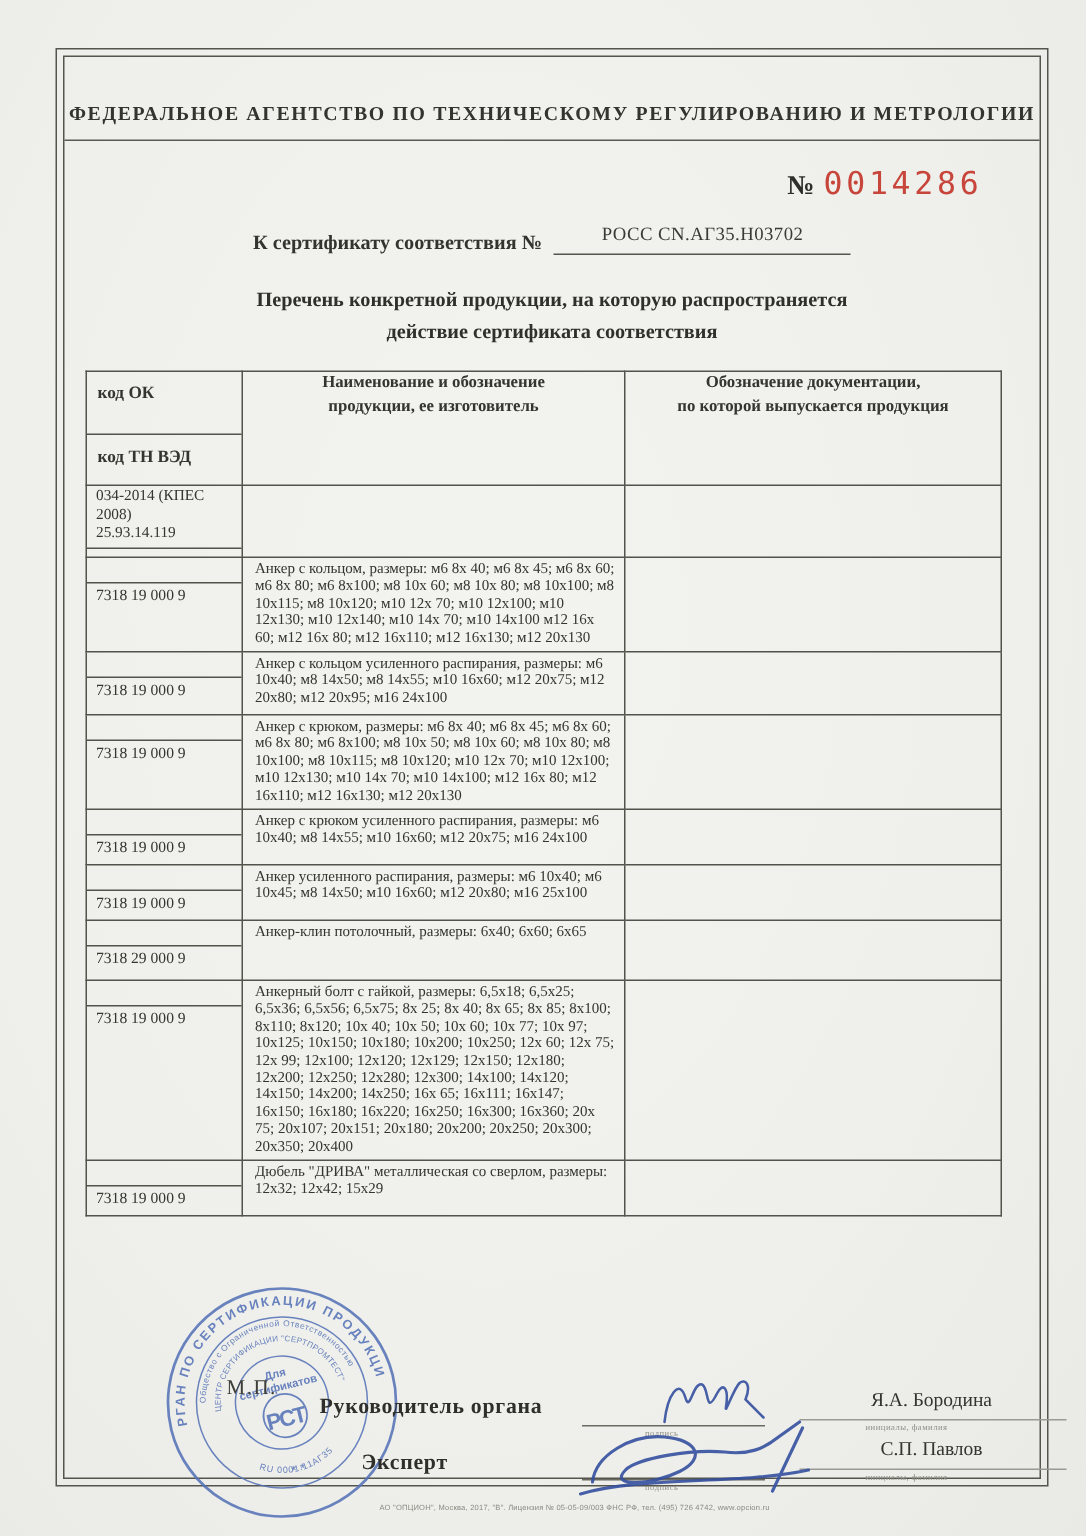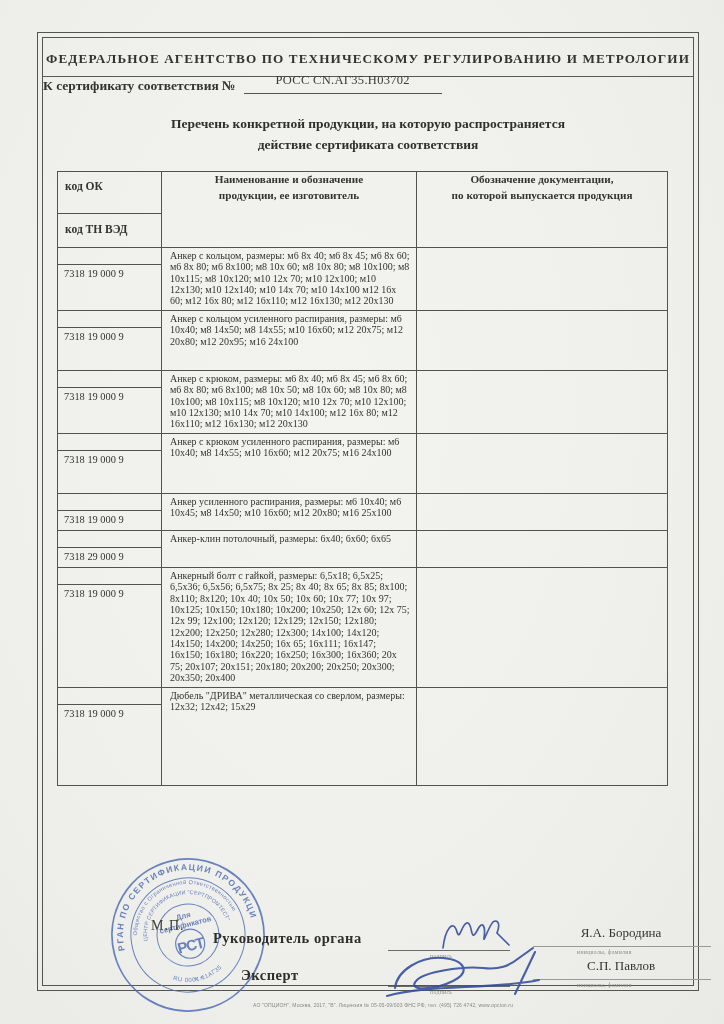--- a/index.html
+++ b/index.html
@@ -28,42 +28,43 @@
     padding-top:13px;
     padding-bottom:9px;
     border-bottom:1.6px solid #5a5a52;
   }
   .doc-header h1{
     margin:0;
     font-size:20px;font-weight:bold;color:#2d2e29;
     letter-spacing:6px;word-spacing:10px;
   }
   .doc-header h2{
-    margin:0 0 0 0;
+    margin:17px 0 0 0;
     font-size:13.2px;font-weight:bold;color:#33342e;
     letter-spacing:1.1px;
   }
   .number-line{
     text-align:right;
     padding:16px 38px 0 0;
     height:28px;
   }
   .num-prefix{font-size:18px;font-weight:bold;color:#2f2f2a;margin-right:6px;}
   .num-value{
     font-family:"DejaVu Sans Mono", monospace;
     font-size:21px;color:#c7453a;letter-spacing:2.5px;
   }
   .app-title{
     text-align:center;
     font-size:21px;font-weight:bold;color:#2d2e29;
     letter-spacing:4px;
     margin-top:2px;
   }
   .cert-line{
-    display:flex;align-items:flex-end;
+    display:flex;justify-content:center;align-items:flex-end;
+    margin-top:15px;
     font-size:13.5px;font-weight:bold;color:#33342e;
   }
   .cert-blank{
     width:198px;
     border-bottom:1px solid #55554e;
     text-align:center;
     margin-left:8px;
   }
   .cert-value{
     display:inline-block;
@@ -175,20 +176,23 @@
 <body>
 
 <div class="page">
   <div class="frame-outer">
     <div class="frame-inner">
 
       <div class="doc-header">
         <h2>ФЕДЕРАЛЬНОЕ АГЕНТСТВО ПО ТЕХНИЧЕСКОМУ РЕГУЛИРОВАНИЮ И МЕТРОЛОГИИ</h2>
       </div>
 
+      <div class="number-line">
+        <span class="num-prefix">№</span><span class="num-value">0014286</span>
+      </div>
 
 
       <div class="cert-line">
         <span>К сертификату соответствия №</span>
         <span class="cert-blank"><span class="cert-value">РОСС CN.АГ35.Н03702</span></span>
       </div>
 
       <div class="subtitle">Перечень конкретной продукции,  на которую распространяется
 действие сертификата соответствия</div>
 
@@ -199,20 +203,29 @@
               <div class="th-top">код ОК</div>
               <div class="th-bottom">код ТН ВЭД</div>
             </th>
             <th class="col2 th-mid">Наименование и обозначение
 продукции, ее изготовитель</th>
             <th class="col3 th-mid">Обозначение документации,
 по которой выпускается продукция</th>
           </tr>
         </thead>
         <tbody>
+        <tr>
+          <td class="cell-code">
+            <div class="code-top">034-2014 (КПЕС 2008)
+25.93.14.119</div>
+            <div class="code-bottom"></div>
+          </td>
+          <td class="cell-desc"></td>
+          <td class="cell-doc"></td>
+        </tr>
 
         <tr>
           <td class="cell-code">
             <div class="code-top"></div>
             <div class="code-bottom">7318 19 000 9</div>
           </td>
           <td class="cell-desc">Анкер с кольцом, размеры: м6 8х 40; м6 8х 45; м6 8х 60; м6 8х 80; м6 8х100; м8 10х 60; м8 10х 80; м8 10х100; м8 10х115; м8 10х120; м10 12х 70; м10 12х100; м10 12х130; м10 12х140; м10 14х 70; м10 14х100 м12 16х 60; м12 16х 80; м12 16х110; м12 16х130; м12 20х130</td>
           <td class="cell-doc"></td>
         </tr>
 

